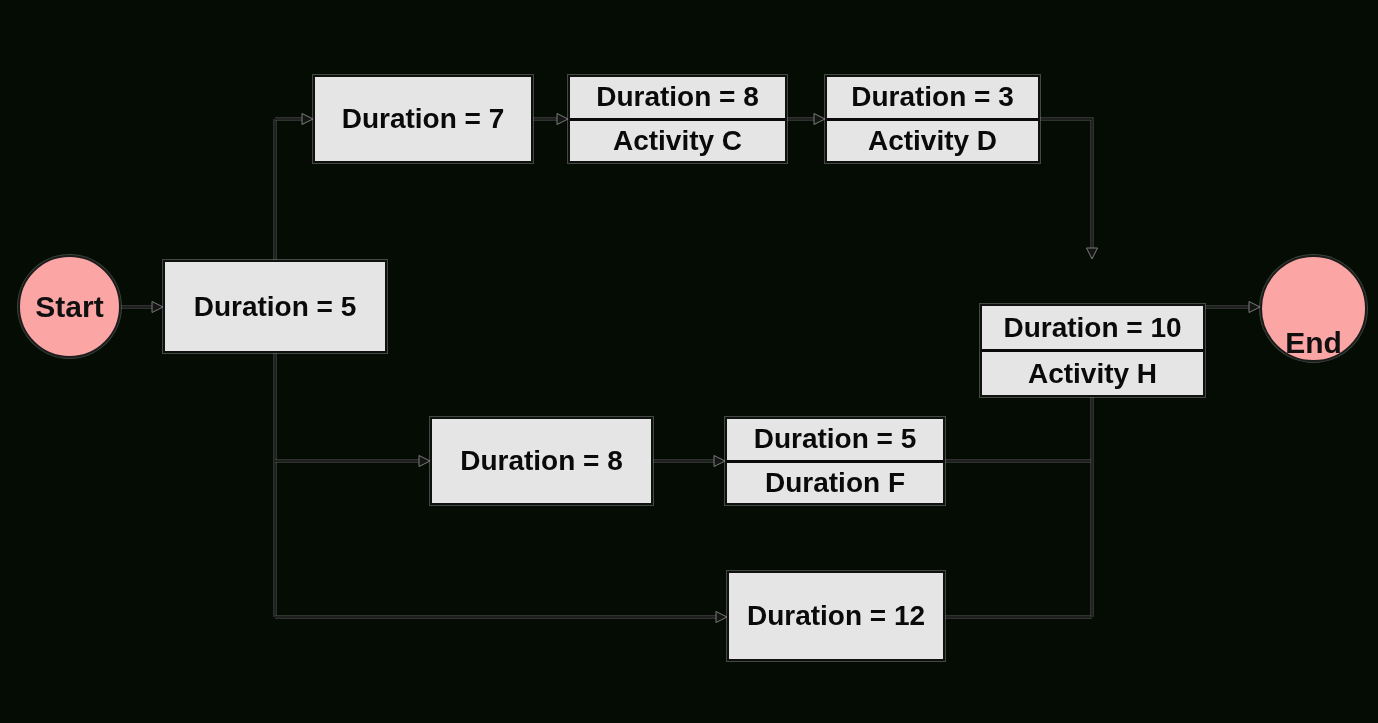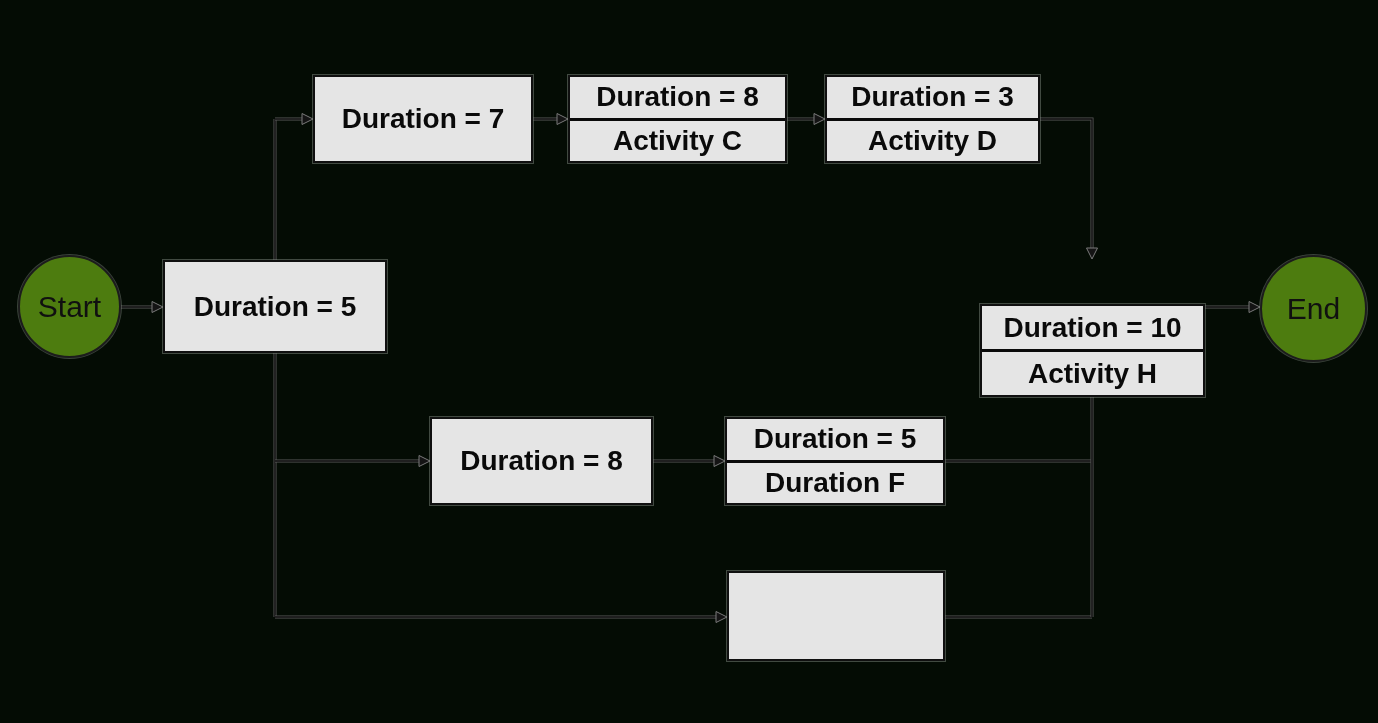--- a/index.html
+++ b/index.html
@@ -39,35 +39,36 @@
     font-weight: bold;
     font-size: 28px;
     color: #0a0a0a;
     white-space: nowrap;
   }
   .activity .row.name { border-top: 3px solid #0a0a0a; }
 
   .terminal {
     position: absolute;
     z-index: 2;
-    background: #4d7c0f;
+    background: #fca5a5;
     border: 2px solid #1c1c1c;
     box-shadow: 0 0 0 1px rgba(140,150,140,0.4);
     border-radius: 50%;
     display: flex;
     align-items: center;
     justify-content: center;
     font-size: 30px;
     color: #101010;
     box-sizing: border-box;
+    font-weight: bold;
   }
 
   
   #node-start { left: 18px;  top: 255px; width: 103px; height: 103px; }
-  #node-end   { left: 1260px; top: 255px; width: 107px; height: 107px; }
+  #node-end   { left: 1260px; top: 255px; width: 107px; height: 107px; align-items: flex-end; }
   #node-a { left: 163px; top: 260px; width: 224px; height: 93px; }
   #node-b { left: 313px; top: 75px;  width: 220px; height: 88px; }
   #node-c { left: 568px; top: 75px;  width: 219px; height: 88px; }
   #node-d { left: 825px; top: 75px;  width: 215px; height: 88px; }
   #node-e { left: 430px; top: 417px; width: 223px; height: 88px; }
   #node-f { left: 725px; top: 417px; width: 220px; height: 88px; }
   #node-g { left: 727px; top: 571px; width: 218px; height: 90px; }
   #node-h { left: 980px; top: 260px; width: 225px; height: 93px; margin-top: 44px; }
 </style>
 </head>
@@ -176,19 +177,20 @@
     <div class="row name">Activity D</div>
   </div>
   <div id="node-e" class="activity">
     <div class="row duration">Duration = 8</div>
   </div>
   <div id="node-f" class="activity">
     <div class="row duration">Duration = 5</div>
     <div class="row name">Duration F</div>
   </div>
   <div id="node-g" class="activity">
+    <div class="row duration">Duration = 12</div>
   </div>
   <div id="node-h" class="activity">
     <div class="row duration">Duration = 10</div>
     <div class="row name">Activity H</div>
   </div>
 
 </div>
 
 </body></html>

